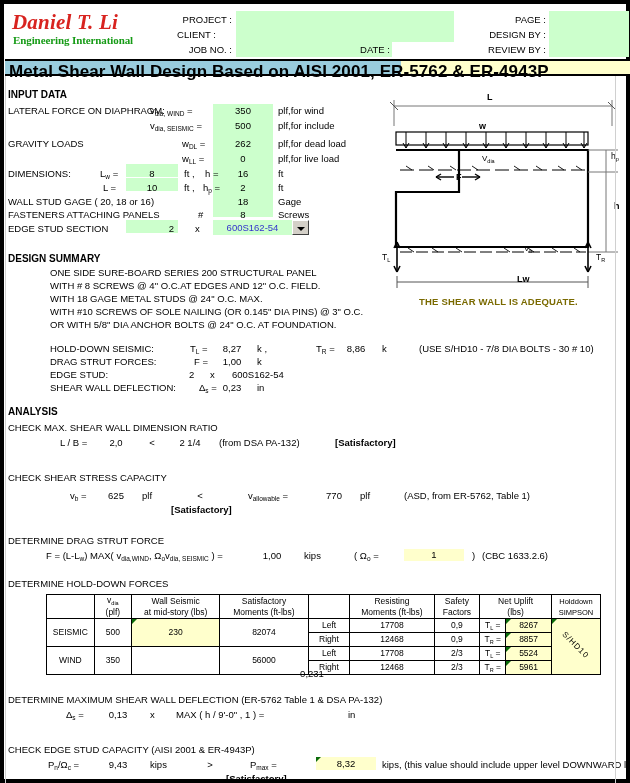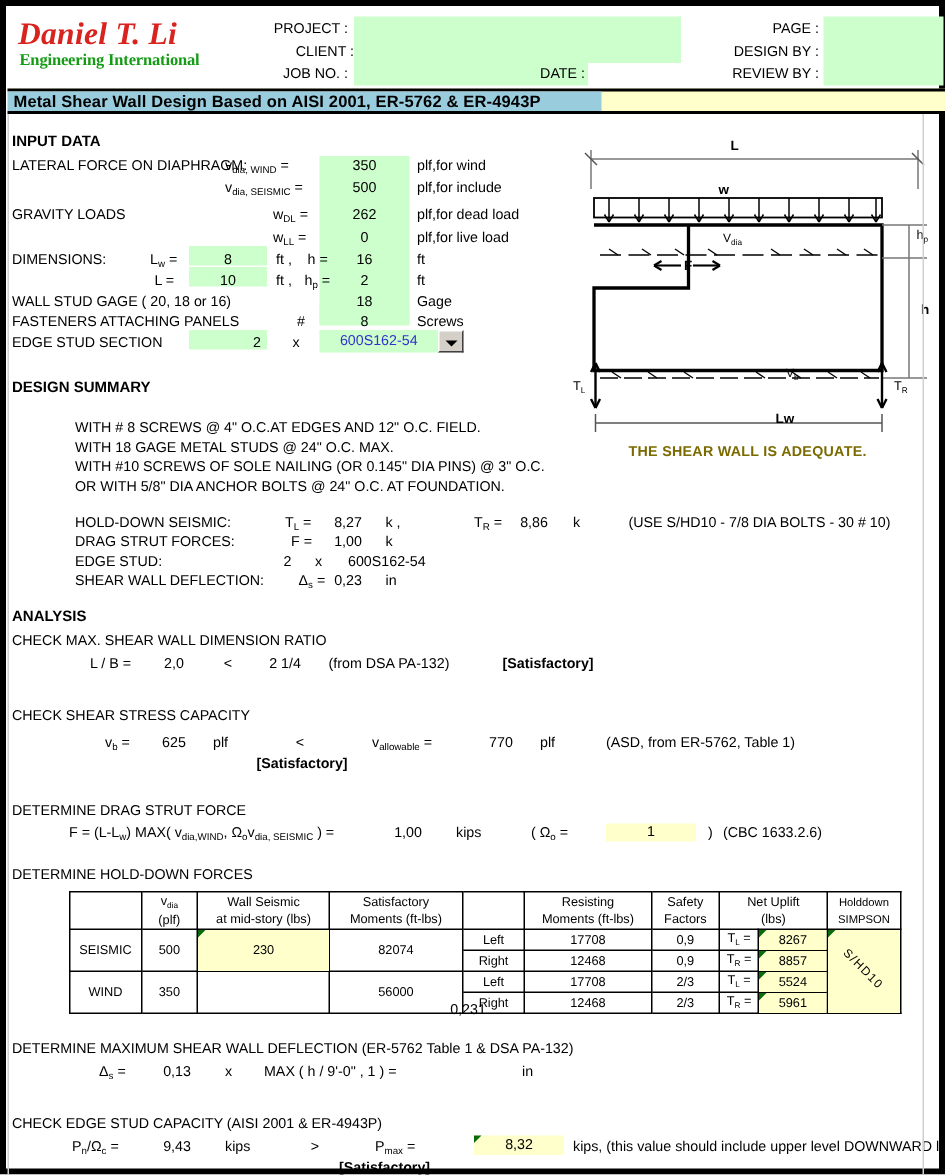--- a/index.html
+++ b/index.html
@@ -31,21 +31,21 @@
   .titlebar{
     position:absolute;left:1px;top:55px;width:628px;height:17px;
     border-top:2px solid #000;border-bottom:2px solid #000;
     background:#ffffcc;box-sizing:border-box;
   }
   .titlebar .fill{
     position:absolute;left:0;top:0;height:100%;width:396px;background:#99ccdd;
   }
   .titlebar .txt{
     position:absolute;left:4px;top:1px;
-    font-size:11px;font-weight:bold;color:#000;letter-spacing:.1px;
+    font-size:17px;font-weight:bold;color:#000;letter-spacing:.1px;
   }
 
   
   .t{position:absolute;font-size:9.5px;color:#000;white-space:nowrap;}
   .b{font-weight:bold;}
   .sec{position:absolute;font-size:10px;font-weight:bold;white-space:nowrap;}
   .r{text-align:right;}
   .c{text-align:center;}
   .sub{font-size:6.5px;vertical-align:baseline;position:relative;top:2px;}
   .yel{position:absolute;background:#ffffcc;font-size:9.5px;text-align:center;
@@ -87,21 +87,21 @@
 <div class="page">
 
   <div class="logo-name">Daniel T. Li</div>
   <div class="logo-sub">Engineering International</div>
 
   <div class="green-box" style="left:232px;top:7px;width:156px;height:46px;"></div>
   <div class="green-box" style="left:388px;top:7px;width:62px;height:31px;"></div>
   <div class="green-box" style="left:545px;top:7px;width:80px;height:46px;"></div>
 
   <div class="hdr-lbl" style="left:148px;top:10px;width:80px;">PROJECT :</div>
-  <div class="hdr-lbl" style="left:152px;top:25px;width:80px;">CLIENT :</div>
+  <div class="hdr-lbl" style="left:132px;top:25px;width:80px;">CLIENT :</div>
   <div class="hdr-lbl" style="left:148px;top:40px;width:80px;">JOB NO. :</div>
   <div class="hdr-lbl" style="left:300px;top:40px;width:86px;">DATE :</div>
 
   <div class="hdr-lbl" style="left:450px;top:10px;width:92px;">PAGE :</div>
   <div class="hdr-lbl" style="left:450px;top:25px;width:92px;">DESIGN BY :</div>
   <div class="hdr-lbl" style="left:450px;top:40px;width:92px;">REVIEW BY :</div>
 
   <div class="titlebar">
     <div class="fill"></div>
     <div class="txt">Metal Shear Wall Design Based on AISI 2001, ER-5762 &amp; ER-4943P</div>
@@ -159,20 +159,21 @@
 
   <div class="t" style="left:4px;top:219px;">EDGE STUD SECTION</div>
   <div class="t r" style="left:122px;top:219px;width:48px;">2</div>
   <div class="t" style="left:191px;top:219px;">x</div>
   <div class="ddl" style="left:209px;top:216px;width:96px;">
     <div class="face">600S162-54</div>
     <div class="btn"></div>
   </div>
 
   <div class="sec" style="left:4px;top:249px;">DESIGN SUMMARY</div>
+  <div class="t" style="left:46px;top:263px;">ONE SIDE SURE-BOARD SERIES 200 STRUCTURAL PANEL</div>
   <div class="t" style="left:46px;top:276px;">WITH # 8 SCREWS @ 4" O.C.AT EDGES AND 12" O.C. FIELD.</div>
   <div class="t" style="left:46px;top:289px;">WITH 18 GAGE METAL STUDS @ 24" O.C. MAX.</div>
   <div class="t" style="left:46px;top:302px;">WITH #10 SCREWS OF SOLE NAILING (OR 0.145" DIA PINS) @ 3" O.C.</div>
   <div class="t" style="left:46px;top:315px;">OR WITH 5/8" DIA ANCHOR BOLTS @ 24" O.C. AT FOUNDATION.</div>
 
   <div class="t" style="left:46px;top:339px;">HOLD-DOWN SEISMIC:</div>
   <div class="t" style="left:186px;top:339px;"><span>T</span><span class="sub">L</span> =</div>
   <div class="t c" style="left:210px;top:339px;width:36px;">8,27</div>
   <div class="t" style="left:253px;top:339px;">k ,</div>
   <div class="t" style="left:312px;top:339px;"><span>T</span><span class="sub">R</span> =</div>

